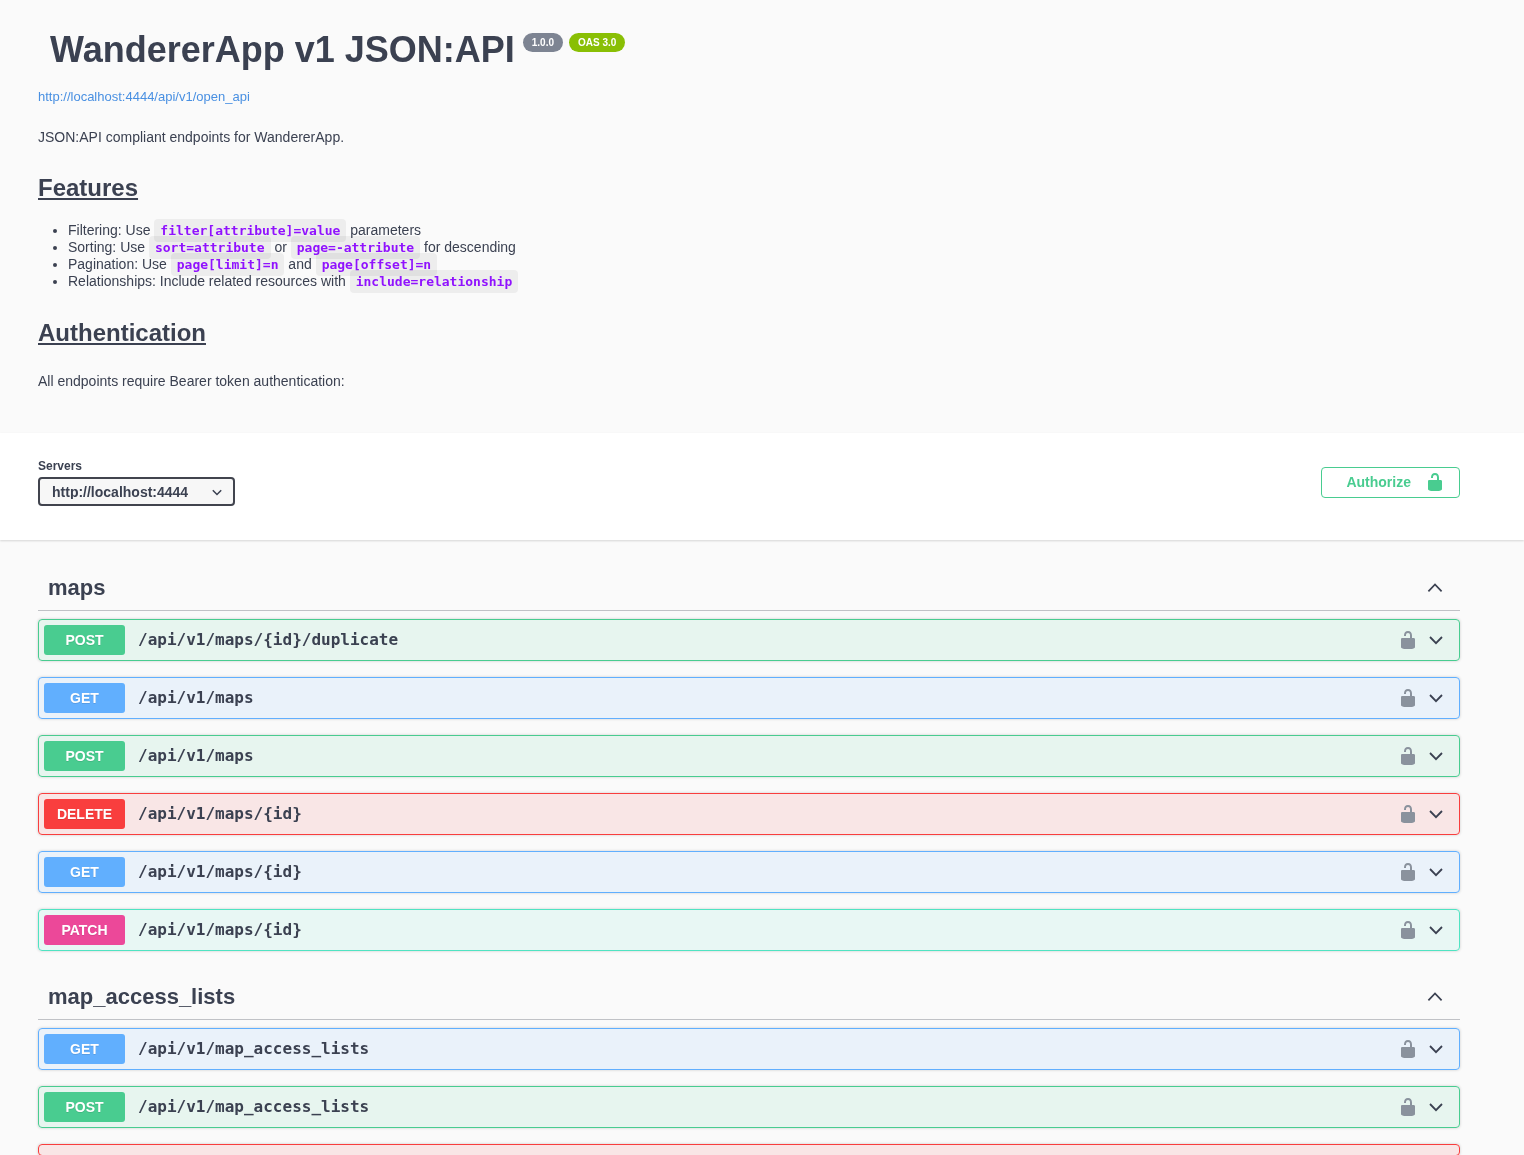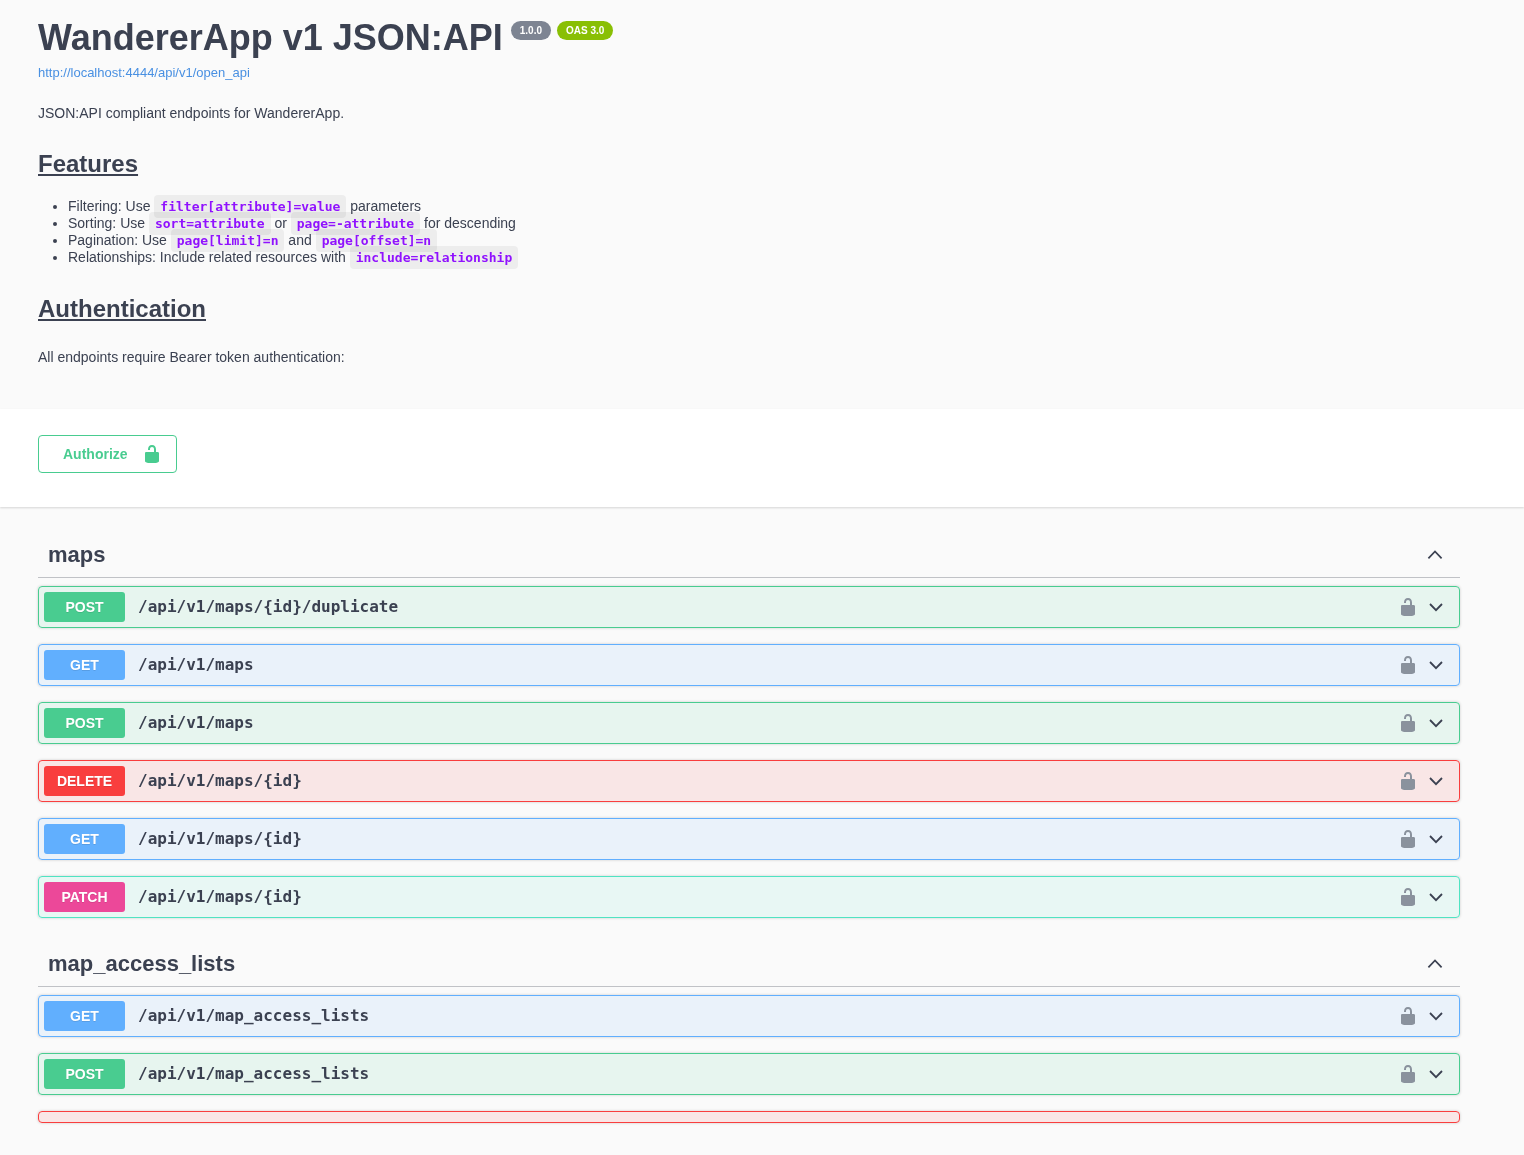--- a/index.html
+++ b/index.html
@@ -9,21 +9,21 @@
     min-height: 1155px;
     background: #fafafa;
     font-family: "Liberation Sans", sans-serif;
     color: #3b4151;
   }
   .wrapper { padding-left: 38px; padding-right: 64px; }
 
   
   .info { padding-top: 18px; padding-bottom: 44px; }
   .main-title {
-    margin: 0;
+    margin: 12px;
     font-size: 36px;
     font-weight: 700;
     color: #3b4151;
     display: flex;
     align-items: flex-start;
     gap: 8px;
     line-height: 1.1;
   }
   .badges { display: inline-flex; gap: 6px; margin-top: 3px; }
   .pill {
@@ -110,21 +110,21 @@
     align-items: center;
     gap: 14px;
     background: transparent;
     border: 1px solid #49cc90;
     border-radius: 4px;
     color: #49cc90;
     font-family: "Liberation Sans", sans-serif;
     font-size: 14px;
     font-weight: 700;
     padding: 6px 14px 6px 24px;
-    height: 38px;
+    height: 31px;
     cursor: pointer;
   }
   .btn-authorize svg { fill: #49cc90; }
 
   
   .api-sections { margin-top: 26px; padding-bottom: 14px; }
   .opblock-tag {
     display: flex;
     justify-content: space-between;
     align-items: center;
@@ -209,20 +209,33 @@
       <li>Pagination: Use <code class="inline-code">page[limit]=n</code> and <code class="inline-code">page[offset]=n</code></li>
       <li>Relationships: Include related resources with <code class="inline-code">include=relationship</code></li>
     </ul>
 
   <h2 class="md-heading">Authentication</h2>
   <p class="auth-text">All endpoints require Bearer token authentication:</p>
 </div>
 
 <div class="scheme-container">
   <div class="wrapper scheme-row">
+    <div class="servers">
+      <label class="servers-label">Servers</label>
+      <span class="select-wrap">
+        <select class="server-select">
+          <option>http://localhost:4444</option>
+        </select>
+        <span class="select-chevron">
+          <svg width="14" height="14" viewBox="0 0 20 20">
+              <path d="M4 7.5 L10 13.5 L16 7.5" fill="none" stroke="#3b4151" stroke-width="2.2"></path>
+            </svg>
+        </span>
+      </span>
+    </div>
     <button class="btn-authorize">
       <span>Authorize</span>
       <span style="line-height:0;">
         <svg width="20" height="20" viewBox="0 0 20 20">
             <path d="M15.8 8H14V5.6C14 2.703 12.665 1 10 1 7.334 1 6 2.703 6 5.6V6h2v-.801C8 3.754 8.797 3 10 3c1.203 0 2 .754 2 2.199V8H4c-.553 0-1 .646-1 1.199V17c0 .549.428 1.139.951 1.307l1.197.387C5.672 18.861 6.55 19 7.1 19h5.8c.549 0 1.428-.139 1.951-.307l1.196-.387c.524-.167.953-.757.953-1.306V9.199C17 8.646 16.352 8 15.8 8z"></path>
           </svg>
       </span>
     </button>
   </div>
 </div>

